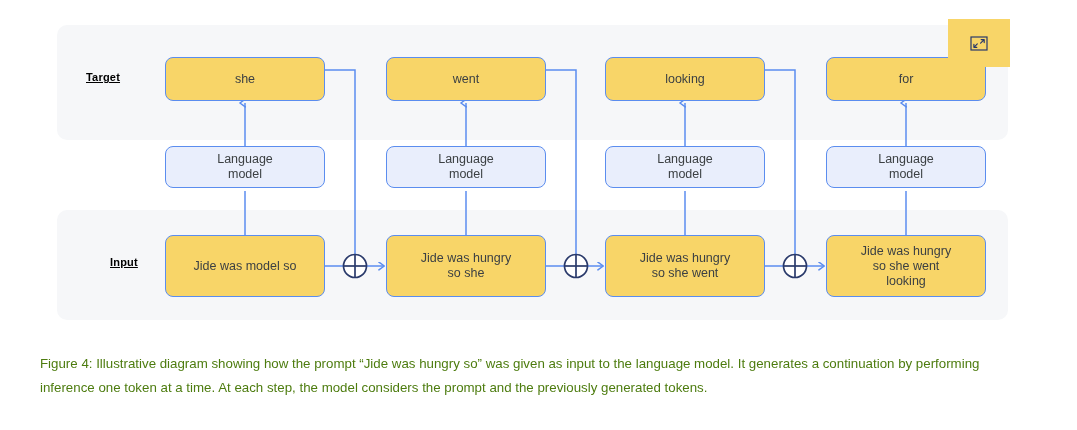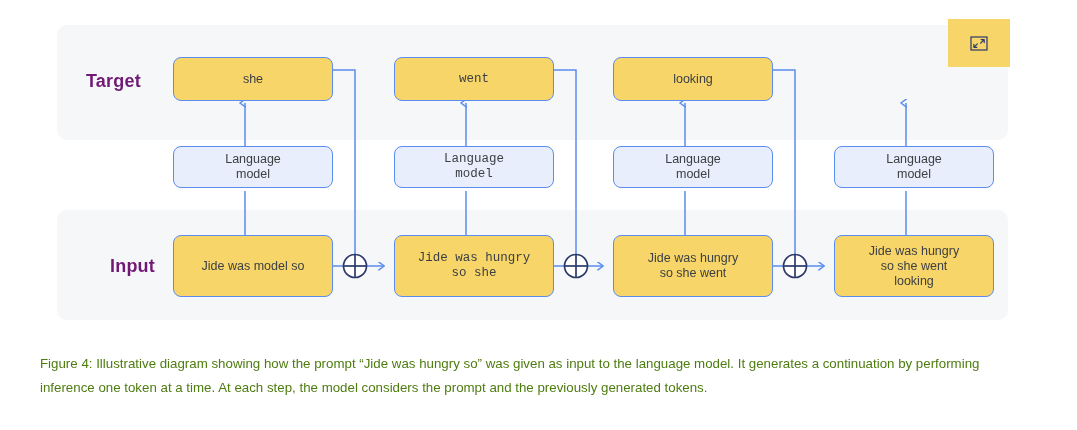--- a/index.html
+++ b/index.html
@@ -48,25 +48,26 @@
   #band-input {
     left: 57px;
     top: 210px;
     width: 951px;
     height: 110px;
   }
 
   
   .row-label {
     position: absolute;
-    font-size: 18px;
+    font-size: 11px;
     font-weight: bold;
-    color: #701a75;
+    color: #000000;
     letter-spacing: .2px;
     white-space: nowrap;
+    text-decoration: underline;
   }
   #label-target { left: 86px; top: 71px; }
   #label-input  { left: 90px; top: 256px; margin-left: 20px; }
 
   
   #connectors {
     position: absolute;
     left: 0;
     top: 0;
     width: 1077px;
@@ -81,29 +82,28 @@
     display: flex;
     align-items: center;
     justify-content: center;
     text-align: center;
     border-radius: 8px;
     border: 1.6px solid #5b8def;
     font-size: 12.5px;
     line-height: 15px;
     color: #3c4043;
     padding: 9px 6px;
-    margin-left: 8px;
   }
   .node.target { background: #f8d568; }
   .node.input  { background: #f8d568; }
   .node.lm     { background: #e9eefc; }
 
   
   .c1 { left: 165px; width: 160px; }
-  .c2 { left: 386px; width: 160px; font-family: Liberation Mono, monospace; }
+  .c2 { left: 386px; width: 160px; }
   .c3 { left: 605px; width: 160px; }
   .c4 { left: 826px; width: 160px; }
 
   .row-target { top: 57px;  height: 44px; }
   .row-lm     { top: 146px; height: 42px; }
   .row-input  { top: 235px; height: 62px; }
 
   
   #expand-button {
     position: absolute;
@@ -197,20 +197,21 @@
       <g stroke="#2a3a6b" stroke-width="1.7" fill="#ffffff">
         <circle cx="795" cy="266" r="11.5"></circle>
         <line x1="784" y1="266" x2="806" y2="266"></line>
         <line x1="795" y1="255" x2="795" y2="277"></line>
       </g>
     </svg>
 
     <div class="node target c1 row-target">she</div>
     <div class="node target c2 row-target">went</div>
     <div class="node target c3 row-target">looking</div>
+    <div class="node target c4 row-target">for</div>
 
     <div class="node lm c1 row-lm">
       <span>
         <span>Language</span><br>
         <span>model</span>
       </span>
     </div>
     <div class="node lm c2 row-lm">
       <span>
         <span>Language</span><br>

